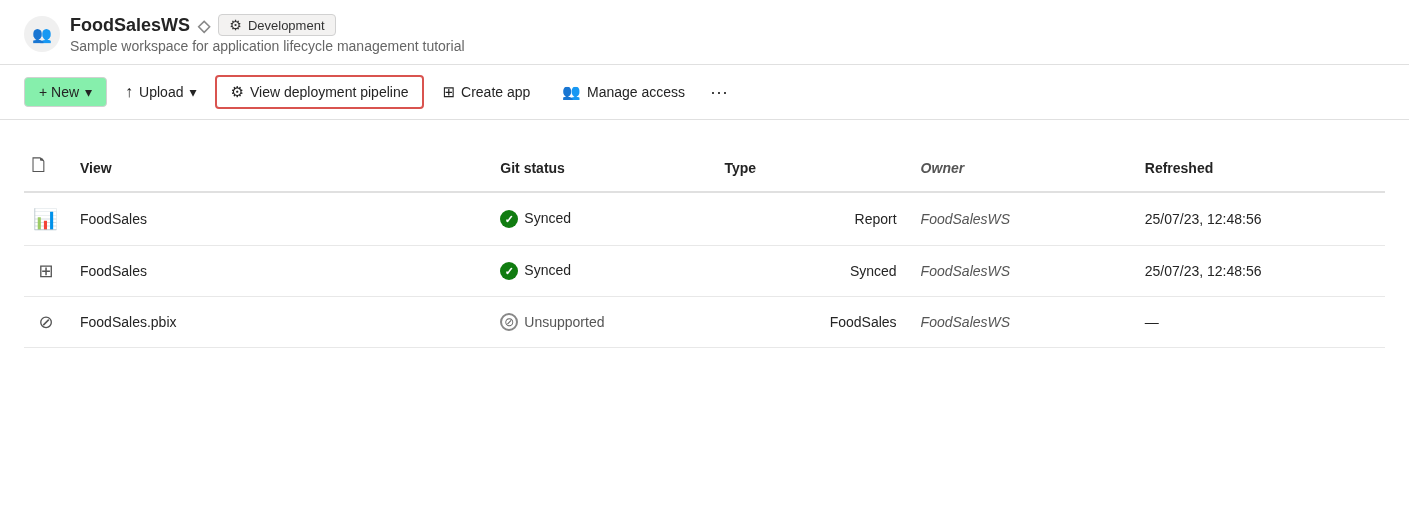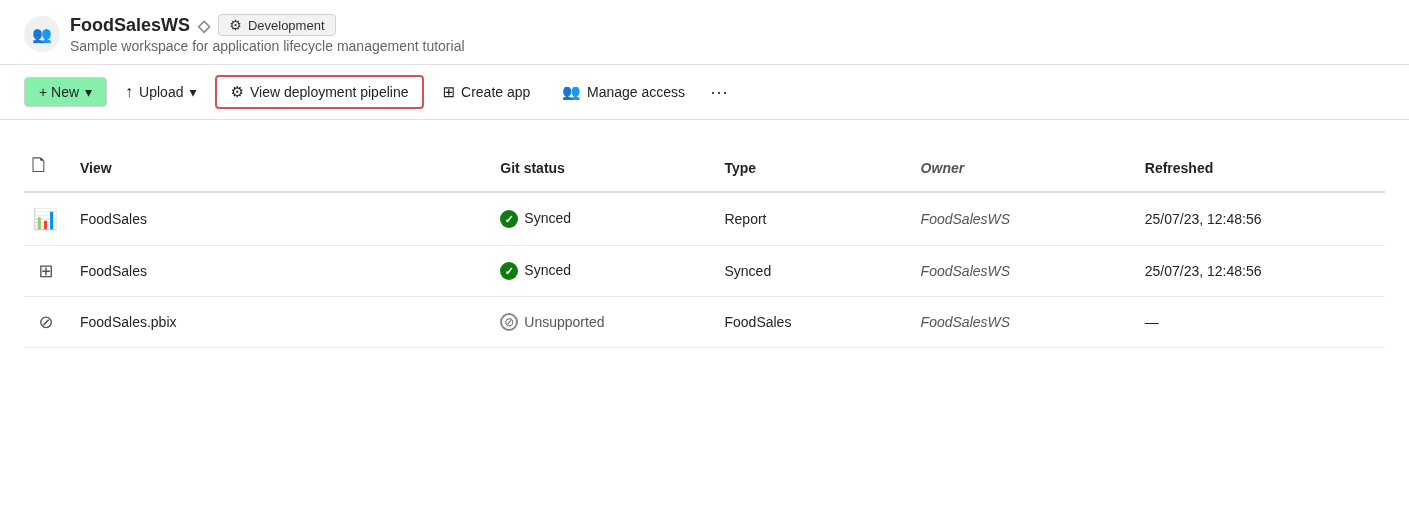--- a/index.html
+++ b/index.html
@@ -156,21 +156,21 @@
       width: 44px;
       padding: 14px 8px;
       color: #555;
       font-size: 18px;
       text-align: center;
     }
 
     
     .col-name { min-width: 300px; }
     .col-git { min-width: 160px; }
-    .col-type { min-width: 140px; }
+    .col-type { min-width: 140px; text-align: right; }
     .col-owner { min-width: 160px; color: #555 !important; font-style: italic; }
     .col-refreshed { min-width: 180px; }
 
     .git-status {
       display: flex;
       gap: 6px;
     }
     .status-dot-green {
       width: 18px;
       height: 18px;

